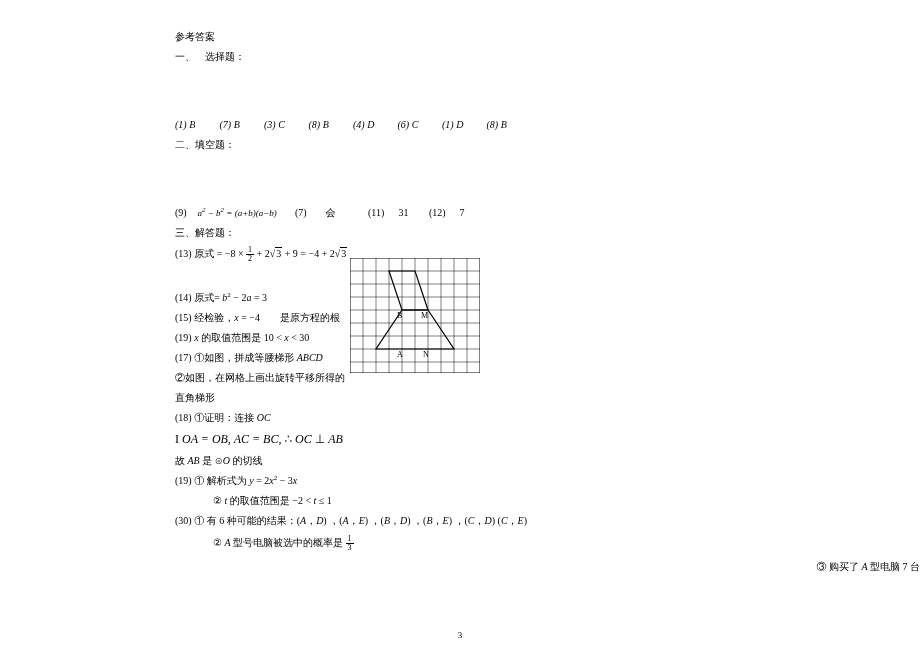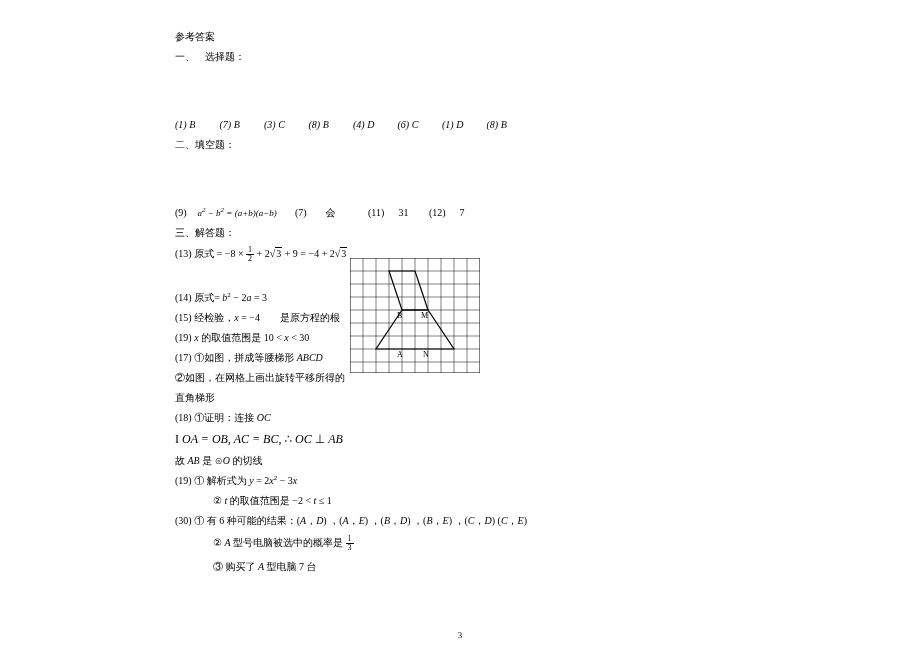--- a/index.html
+++ b/index.html
@@ -128,21 +128,21 @@
   <span>(30)</span>
   <span> ① 有 6 种可能的结果：(<span class="italic">A</span>，<span class="italic">D</span>) ，(<span class="italic">A</span>，<span class="italic">E</span>) ，(<span class="italic">B</span>，<span class="italic">D</span>) ，(<span class="italic">B</span>，<span class="italic">E</span>) ，(<span class="italic">C</span>，<span class="italic">D</span>) (<span class="italic">C</span>，<span class="italic">E</span>)</span>
 </div>
 <div class="line" style="padding-left:38px;margin-top:7px;margin-bottom:8px;">
   <span>② <span class="italic">A</span> 型号电脑被选中的概率是</span>
   <span class="math-frac">
     <span class="num">1</span>
     <span class="den">3</span>
   </span>
 </div>
-<div class="line" style="padding-left:38px;">
+<div class="line" style="padding-left:38px;text-align:right;">
   ③ 购买了 <span class="italic">A</span> 型电脑 7 台
 </div>
 
 <div class="grid-fig">
   <svg width="130" height="115">
     <g stroke="#000" stroke-width="0.5" fill="none">
       <rect x="0" y="0" width="130" height="115" stroke-width="1"></rect>
       <line x1="13" y1="0" x2="13" y2="115"></line>
         <line x1="26" y1="0" x2="26" y2="115"></line>
       <line x1="39" y1="0" x2="39" y2="115"></line>

